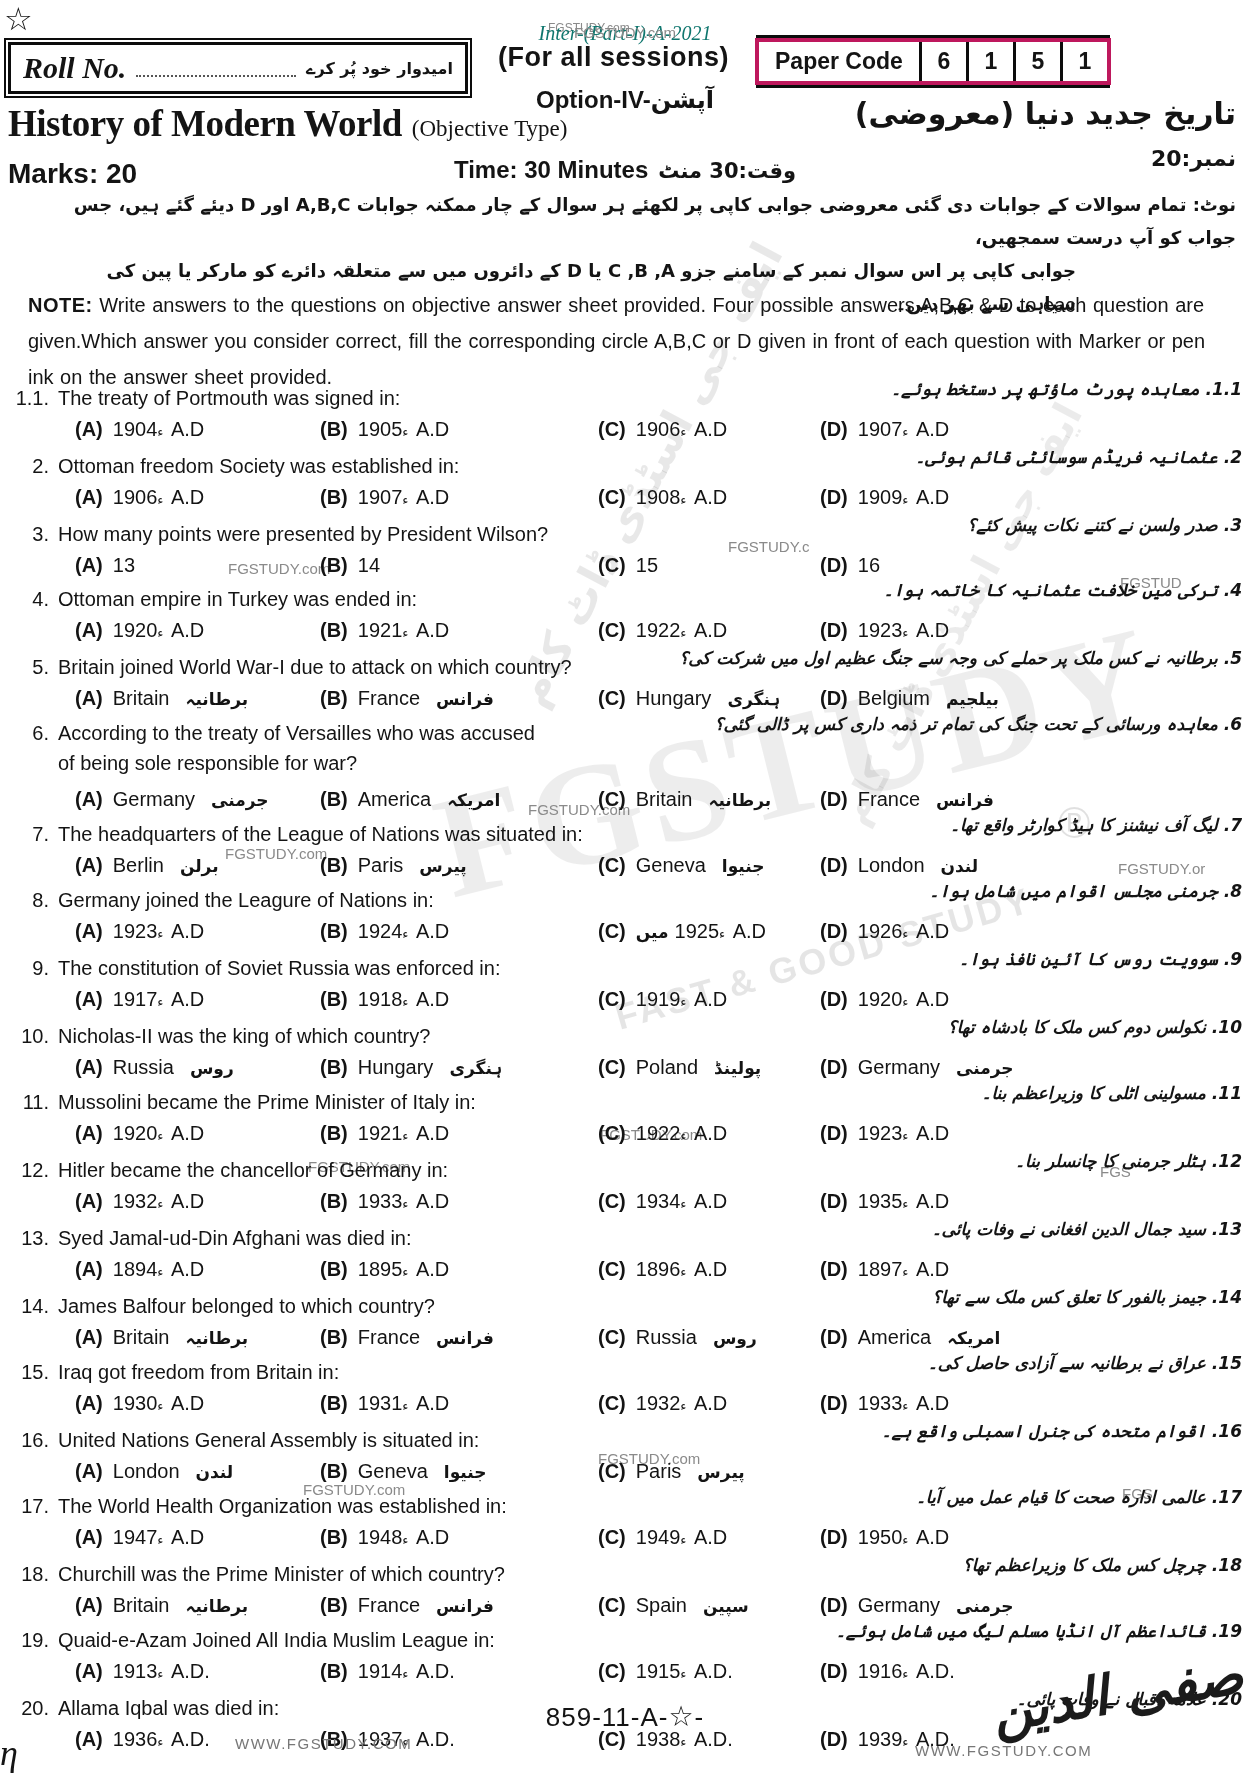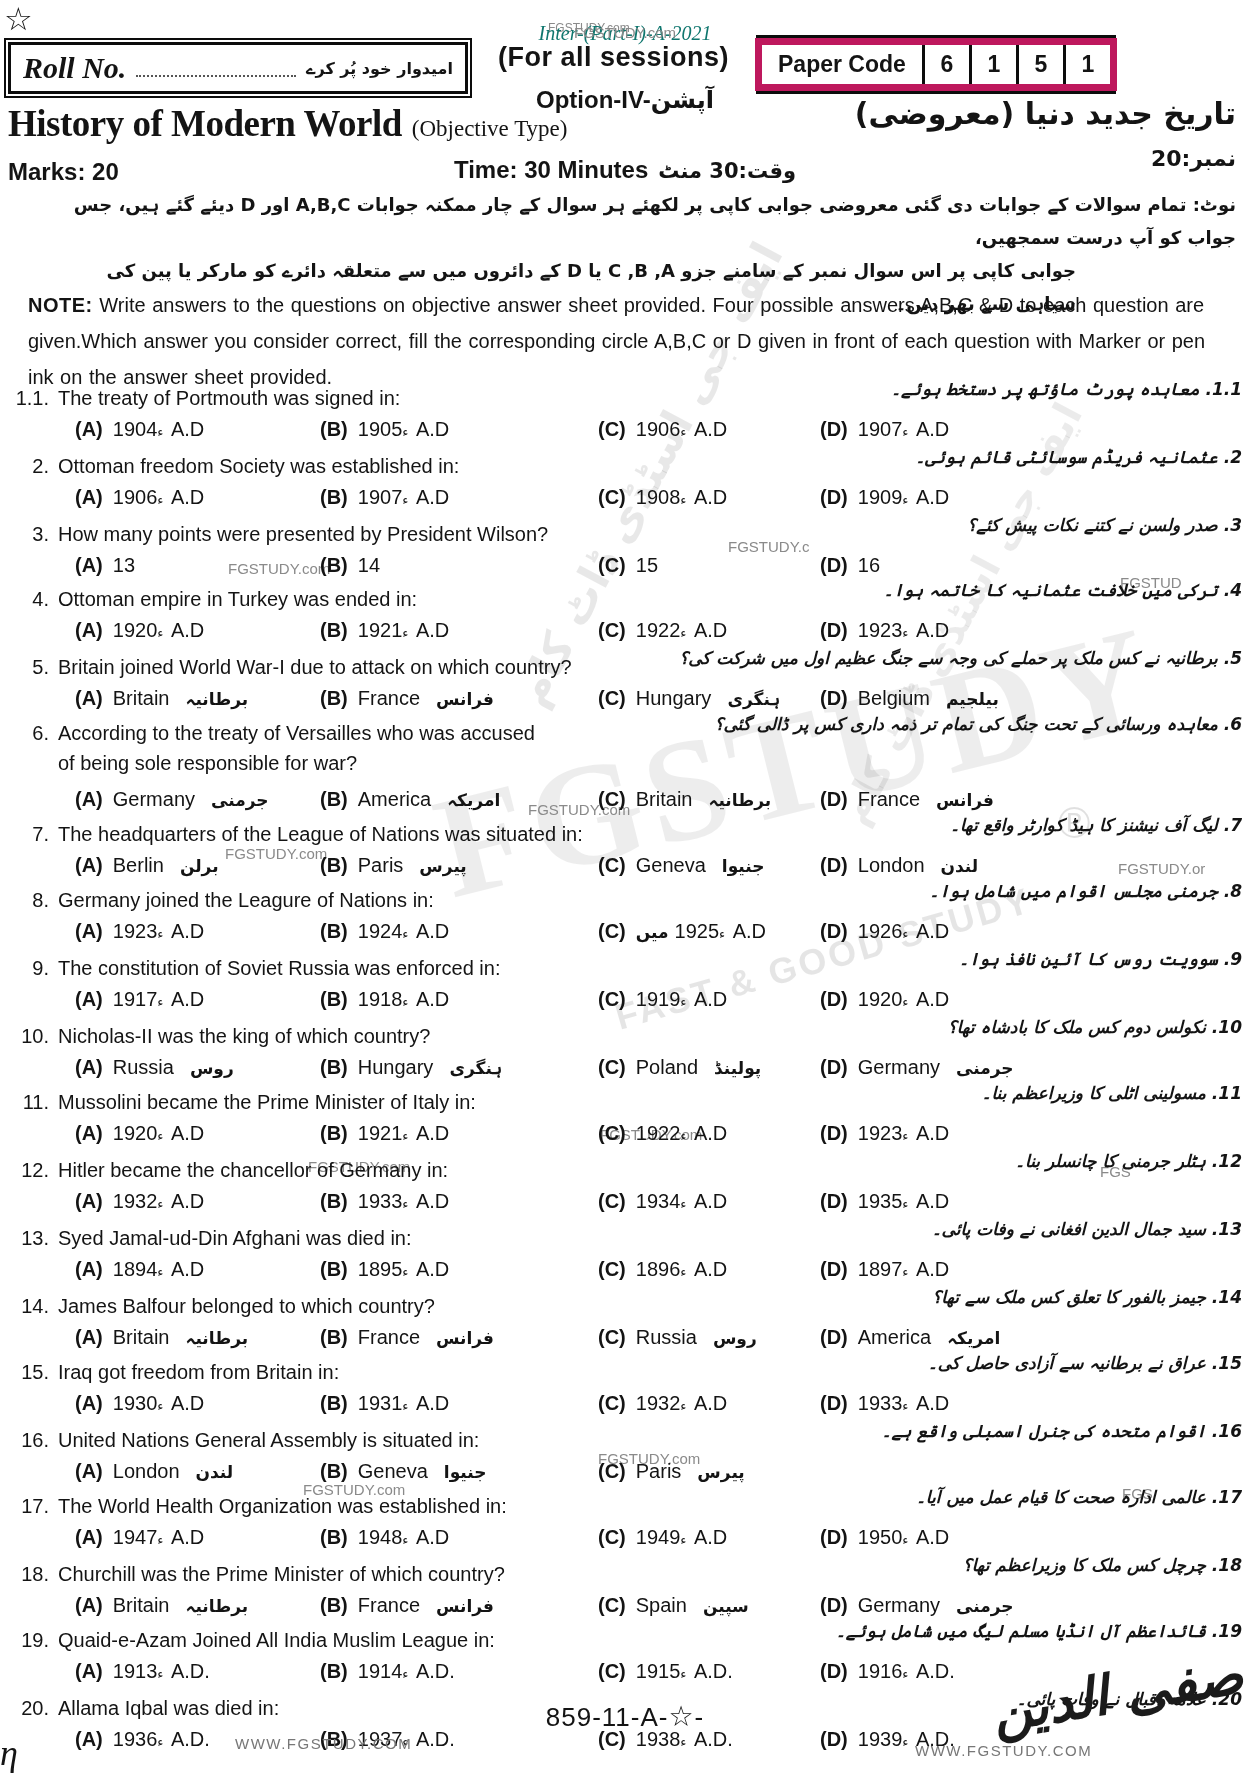--- a/index.html
+++ b/index.html
@@ -12,28 +12,28 @@
   
   .star{left:4px;top:0px;font-size:32px;}
   .exam-ref{top:6px;font-size:20px;font-style:italic;font-family:"Liberation Serif",serif;color:#0f766e;margin-top:16px;}
   .wm-under-ref{top:24px;font-size:12px;color:#9a9a9a;}
   .roll-box{left:8px;top:42px;width:430px;height:46px;border:3px solid #0c0c0c;outline:2px solid #0c0c0c;outline-offset:2px;
             display:flex;align-items:center;padding:0 12px;}
   .roll-label{font-family:"Liberation Serif",serif;font-weight:bold;font-style:italic;font-size:30px;white-space:nowrap;}
   .roll-line{flex:1;height:1px;border-bottom:2px dotted #555;margin:14px 10px 0 10px;}
   .roll-urdu{font-size:16px;font-weight:bold;white-space:nowrap;}
   .sessions{left:498px;top:42px;font-size:27px;font-weight:bold;letter-spacing:0.5px;}
-  .paper-code{left:755px;top:38px;display:flex;border:7px solid #be185d;box-shadow:0 -4px 0 -1px #0c0c0c,0 4px 0 -1px #0c0c0c;}
+  .paper-code{left:755px;top:38px;display:flex;border:4px solid #be185d;box-shadow:0 -4px 0 -1px #0c0c0c,0 4px 0 -1px #0c0c0c;}
   .pc-label{padding:6px 16px;font-size:23px;font-weight:bold;white-space:nowrap;}
   .pc-digit{width:44px;display:flex;align-items:center;justify-content:center;border-left:3px solid #0c0c0c;font-size:23px;font-weight:bold;}
   .option-iv{top:86px;font-size:24px;font-weight:bold;}
   .title-en{left:8px;top:102px;font-family:"Liberation Serif",serif;font-weight:bold;font-size:37px;letter-spacing:-0.5px;}
   .title-type{font-size:23px;font-weight:normal;letter-spacing:0;margin-left:10px;}
   .title-ur{right:14px;top:96px;font-size:30px;font-weight:bold;}
-  .marks{left:8px;top:158px;font-size:24px;font-weight:bold;}
+  .marks{left:8px;top:158px;font-size:28px;font-weight:bold;}
   .time-line{top:156px;font-size:24px;font-weight:bold;}
   .time-ur{font-size:21px;margin-left:10px;}
   .marks-ur{right:14px;top:146px;font-size:22px;font-weight:bold;}
 
   
   .note-ur{left:60px;right:14px;top:188px;direction:rtl;text-align:right;font-size:18px;line-height:33px;font-weight:bold;}
   .note-ur .line2{padding-left:0;padding-right:160px;}
   .note-en{left:28px;top:287px;width:1205px;font-size:20px;line-height:36px;word-spacing:1px;}
   .note-en b{letter-spacing:0.5px;}
 

